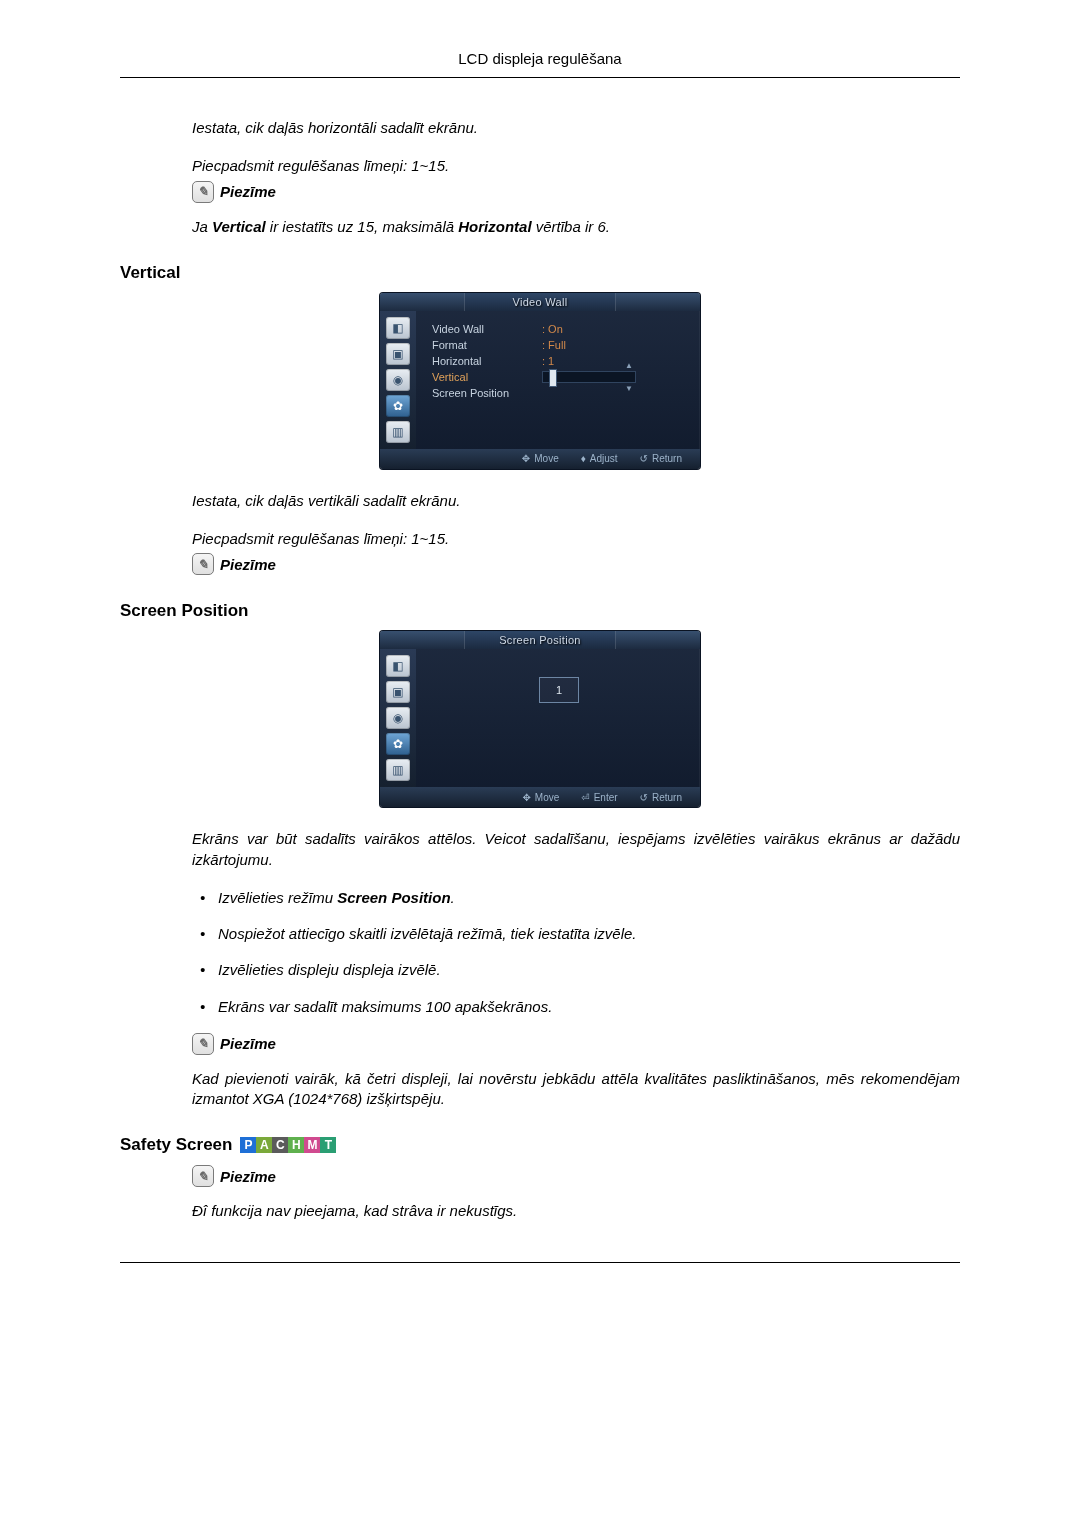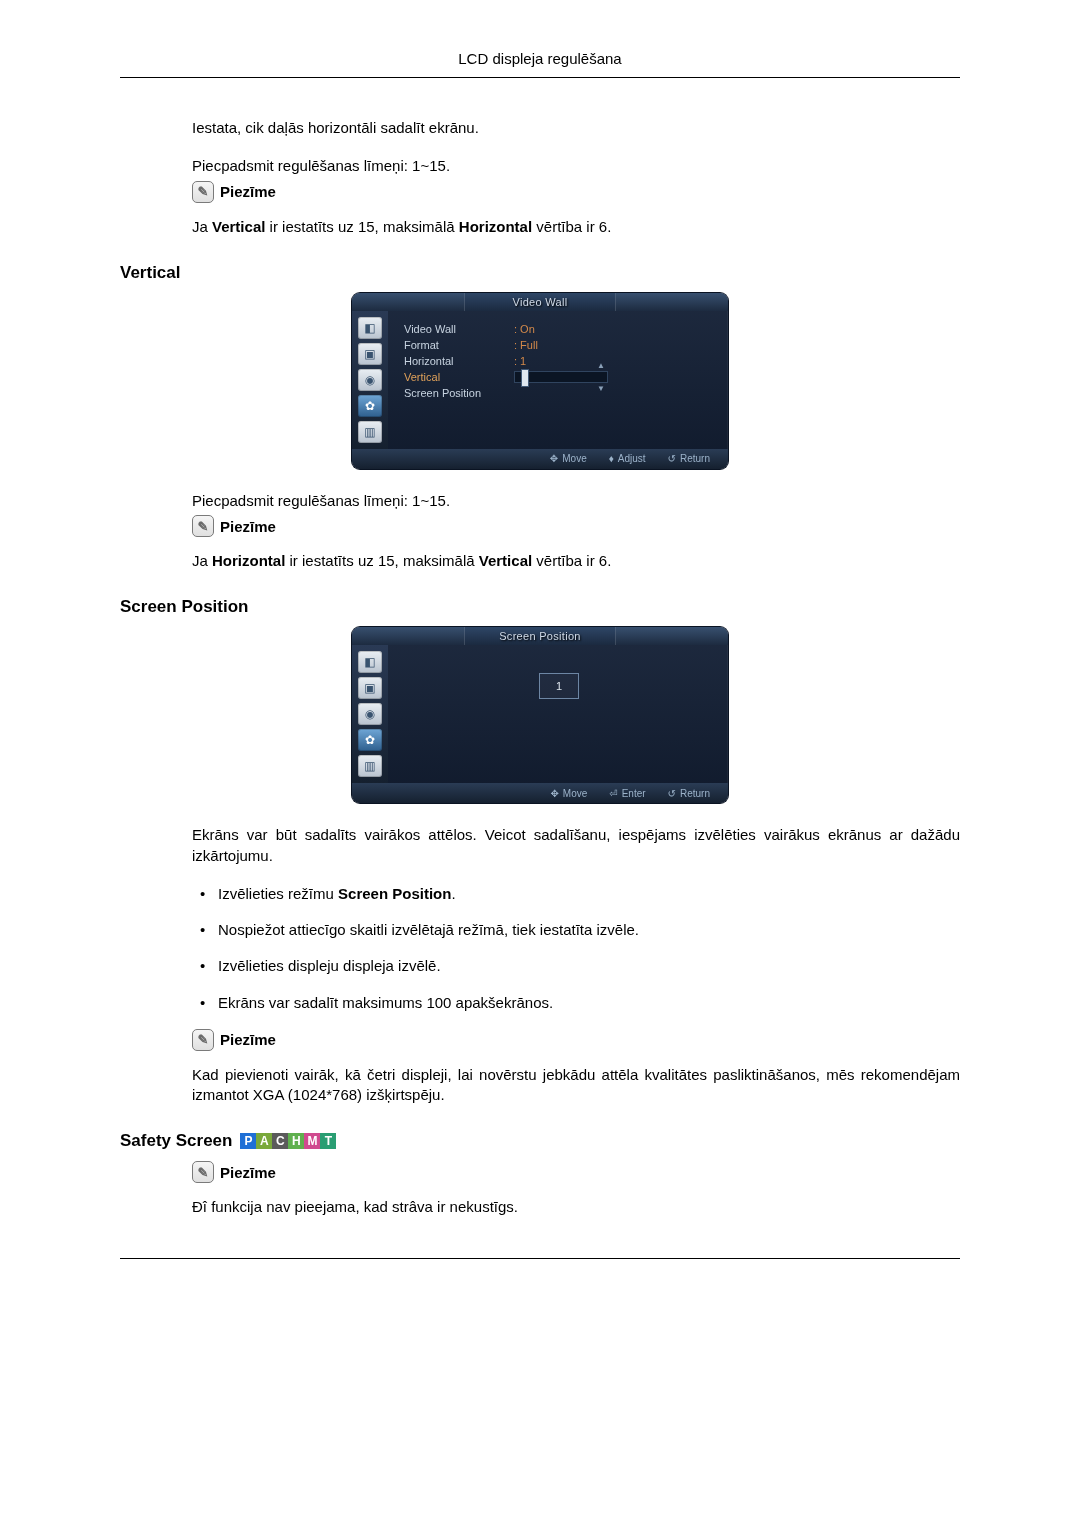--- a/index.html
+++ b/index.html
@@ -28,20 +28,21 @@
     border-top: 1px solid #000;
     margin: 0 0 40px 0;
   }
   .hr-bottom {
     border: none;
     border-top: 1px solid #000;
     margin: 40px 0 0 0;
   }
   .body-col {
     margin-left: 72px;
+    font-style: italic;
   }
   .para { margin: 0 0 18px 0; line-height: 1.35; text-align: justify; }
   .para-tight { margin: 0 0 4px 0; line-height: 1.35; }
   .note-row {
     display: flex;
     align-items: center;
     gap: 6px;
     margin: 0 0 14px 0;
     font-weight: bold;
   }
@@ -59,22 +60,22 @@
   .section-title {
     font-weight: bold;
     font-size: 17px;
     margin: 26px 0 10px 0;
   }
   .section-row { display:flex; align-items:center; gap:8px; margin: 26px 0 10px 0;}
   .section-row .section-title{ margin:0; }
   .strong-inline { font-weight: bold; }
   .osd-wrap { display:flex; justify-content:center; margin: 6px 0 22px 0;}
   .osd {
-    width: 376px;
-    border-radius: 8px;
+    width: 320px;
+    border-radius: 3px;
     overflow: hidden;
     box-shadow: inset 0 0 0 1px rgba(255,255,255,0.05), 0 0 0 1px #0a1322;
     font-size: 11px;
     color: #c7d3e0;
     background: linear-gradient(#1e2a3f, #101a2c);
   }
   .osd-title {
     position: relative;
     height: 18px;
     background: linear-gradient(#38506f, #1d2b40);
@@ -215,28 +216,26 @@
           </span>
         <span>
             <span class="sym">↺</span>
             <span>Return</span>
           </span>
       </div>
     </div>
   </div>
 
   <div class="body-col">
+    <p class="para">Iestata, cik daļās vertikāli sadalīt ekrānu.</p>
     <p class="para-tight">Piecpadsmit regulēšanas līmeņi: 1~15.</p>
     <div class="note-row">
       <span class="note-icon">✎</span>
       <span>Piezīme</span>
     </div>
-    <p class="para">
-      <span>Ja </span><span class="strong-inline">Horizontal</span><span> ir iestatīts uz 15, maksimālā </span><span class="strong-inline">Vertical</span><span> vērtība ir 6.</span>
-    </p>
   </div>
 
   <div class="section-title">Screen Position</div>
   <div class="osd-wrap">
     <div class="osd">
       <div class="osd-title">
         <div class="tab">Screen Position</div>
       </div>
       <div class="osd-body">
         <div class="osd-side">

